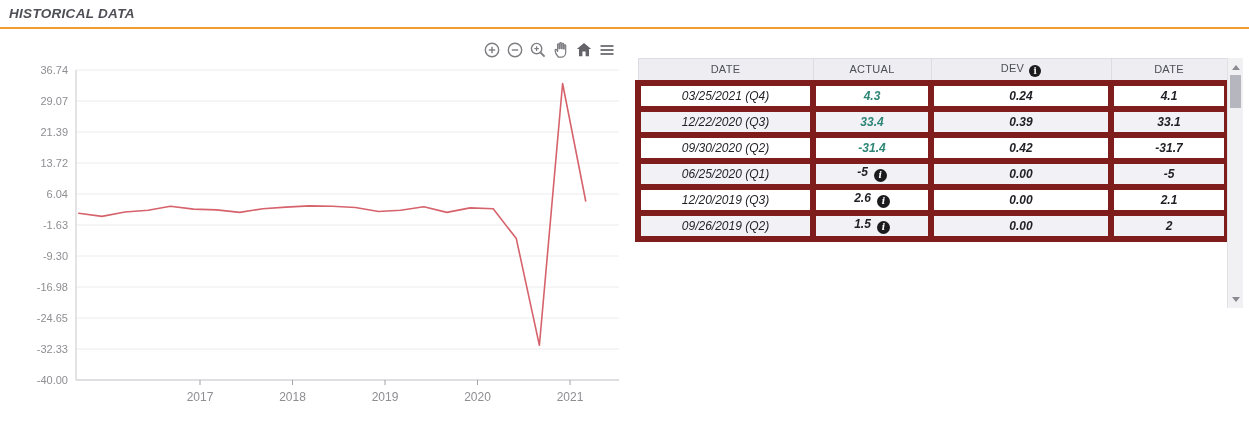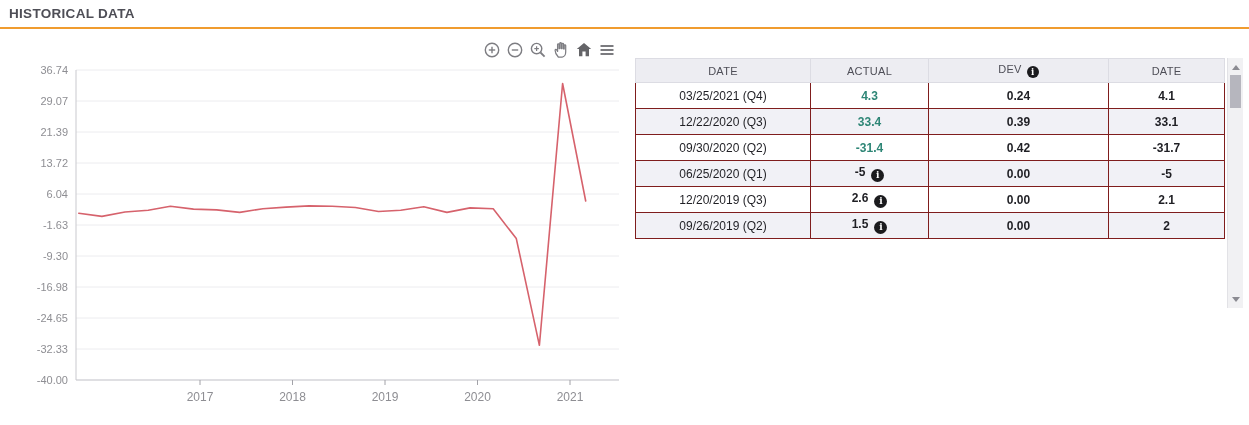--- a/index.html
+++ b/index.html
@@ -1,37 +1,37 @@
 <!DOCTYPE html>
 <html style="--accent: #f09c2f; --green: #2e8676;"><head>
 <meta charset="utf-8">
 <style>
   * { margin:0; padding:0; box-sizing:border-box; }
   html,body { width:1249px; height:425px; background:#fff; font-family:"Liberation Sans", sans-serif; overflow:hidden; }
   .page { position:relative; width:1249px; height:425px; background:#fff; }
 
   
-  .section-title { position:absolute; left:9px; top:6px; font-size:13.5px; font-weight:bold; color:#4e4e56; letter-spacing:.3px; }
+  .section-title { position:absolute; left:9px; top:6px; font-size:13.5px; font-weight:bold; font-style:italic; color:#4e4e56; letter-spacing:.3px; }
   .accent-line { position:absolute; left:0; top:27px; width:1249px; height:2px; background:var(--accent,#f09c2f); }
 
   
   .chart-wrap { position:absolute; left:9px; top:38px; width:620px; height:375px; }
   .modebar { position:absolute; top:2px; right:12px; display:flex; gap:3px; z-index:2; }
   .modebar .mbtn { width:20px; height:19px; display:flex; align-items:center; justify-content:center; cursor:pointer; }
   .grid { stroke:#ececef; stroke-width:1; }
   .axis { stroke:#c9c9ce; stroke-width:1; }
   .tickmark { stroke:#a2a2a8; stroke-width:1; }
   .ytick { font-size:11px; fill:#8e8e93; text-anchor:end; font-family:"Liberation Sans",sans-serif; }
   .xtick { font-size:12px; fill:#8e8e93; text-anchor:middle; font-family:"Liberation Sans",sans-serif; }
 
   
   .table-wrap { position:absolute; left:635px; top:58px; width:608px; height:250px; overflow:hidden; }
   table.hist { border-collapse:collapse; table-layout:fixed; width:589px; }
   table.hist th { height:24px; background:#ededf2; color:#4e4e57; font-size:11px; font-weight:500; text-align:center; border:1px solid #dcdce3; letter-spacing:.3px;margin-left:47px; }
-  table.hist td { height:26px; text-align:center; font-size:12px; border:1px solid #7f1d1d; color:#1f1f24; white-space:nowrap; }
+  table.hist td { height:26px; text-align:center; font-size:12px; border:6px solid #7f1d1d; color:#1f1f24; white-space:nowrap;font-style:italic; }
   table.hist tr:nth-child(even) td { background:#f1f1f6; }
   td.c-date { font-weight:400; color:#4b4b52; }
   td.c-num { font-weight:bold;margin-left:45px; }
   .val.green { color:var(--green,#2e8676); }
   .info-badge { display:inline-block; width:13px; height:13px; border-radius:50%; background:#1b1b1e; color:#fff;
     font-size:9px; line-height:13px; text-align:center; font-weight:bold; font-family:"DejaVu Serif",serif;
     margin-left:6px; vertical-align:-2px; cursor:pointer; }
   .info-badge.hdr { width:12px; height:12px; line-height:12px; font-size:8.5px; margin-left:5px; vertical-align:-2px; }
 
   

